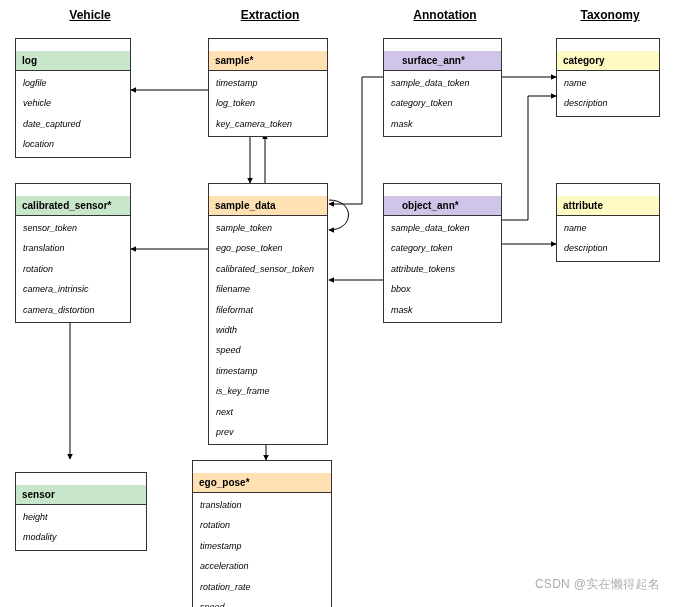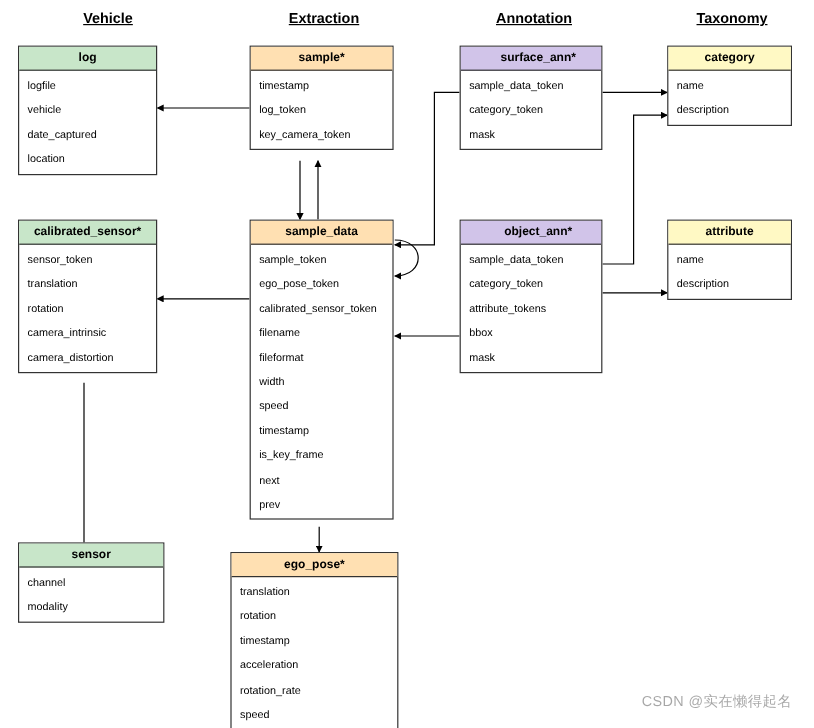--- a/index.html
+++ b/index.html
@@ -23,26 +23,27 @@
   }
   .entity {
     position: absolute;
     border: 1px solid #333;
     background: #fff;
     font-size: 9px;
   }
   .entity .title {
     padding: 4px 6px;
     font-weight: bold;
-    text-align: center;
     border-bottom: 1px solid #333;
     font-size: 10px;
+    margin-top: 12px;
   }
   .entity .fields {
     padding: 2px 0;
+    font-style: italic;
   }
   .entity .field {
     padding: 3px 7px;
     font-size: 9px;
     line-height: 1.6;
   }
   .green .title { background: #c8e6c9; }
   .orange .title { background: #ffe0b2; }
   .purple .title { background: #d1c4e9; padding-left: 18px; }
   .yellow .title { background: #fff9c4; }
@@ -115,24 +116,24 @@
   <div class="title">calibrated_sensor*</div>
   <div class="fields">
     <div class="field">sensor_token</div>
     <div class="field">translation</div>
     <div class="field">rotation</div>
     <div class="field">camera_intrinsic</div>
     <div class="field">camera_distortion</div>
   </div>
 </div>
 
-<div class="entity green" style="left:15px; top:452px; width:122px">
+<div class="entity green" style="left:15px; top:472px; width:132px">
   <div class="title">sensor</div>
   <div class="fields">
-    <div class="field">channel</div>
+    <div class="field">height</div>
     <div class="field">modality</div>
   </div>
 </div>
 
 <div class="entity orange" style="left:208px; top:38px; width:120px">
   <div class="title">sample*</div>
   <div class="fields">
     <div class="field">timestamp</div>
     <div class="field">log_token</div>
     <div class="field">key_camera_token</div>

